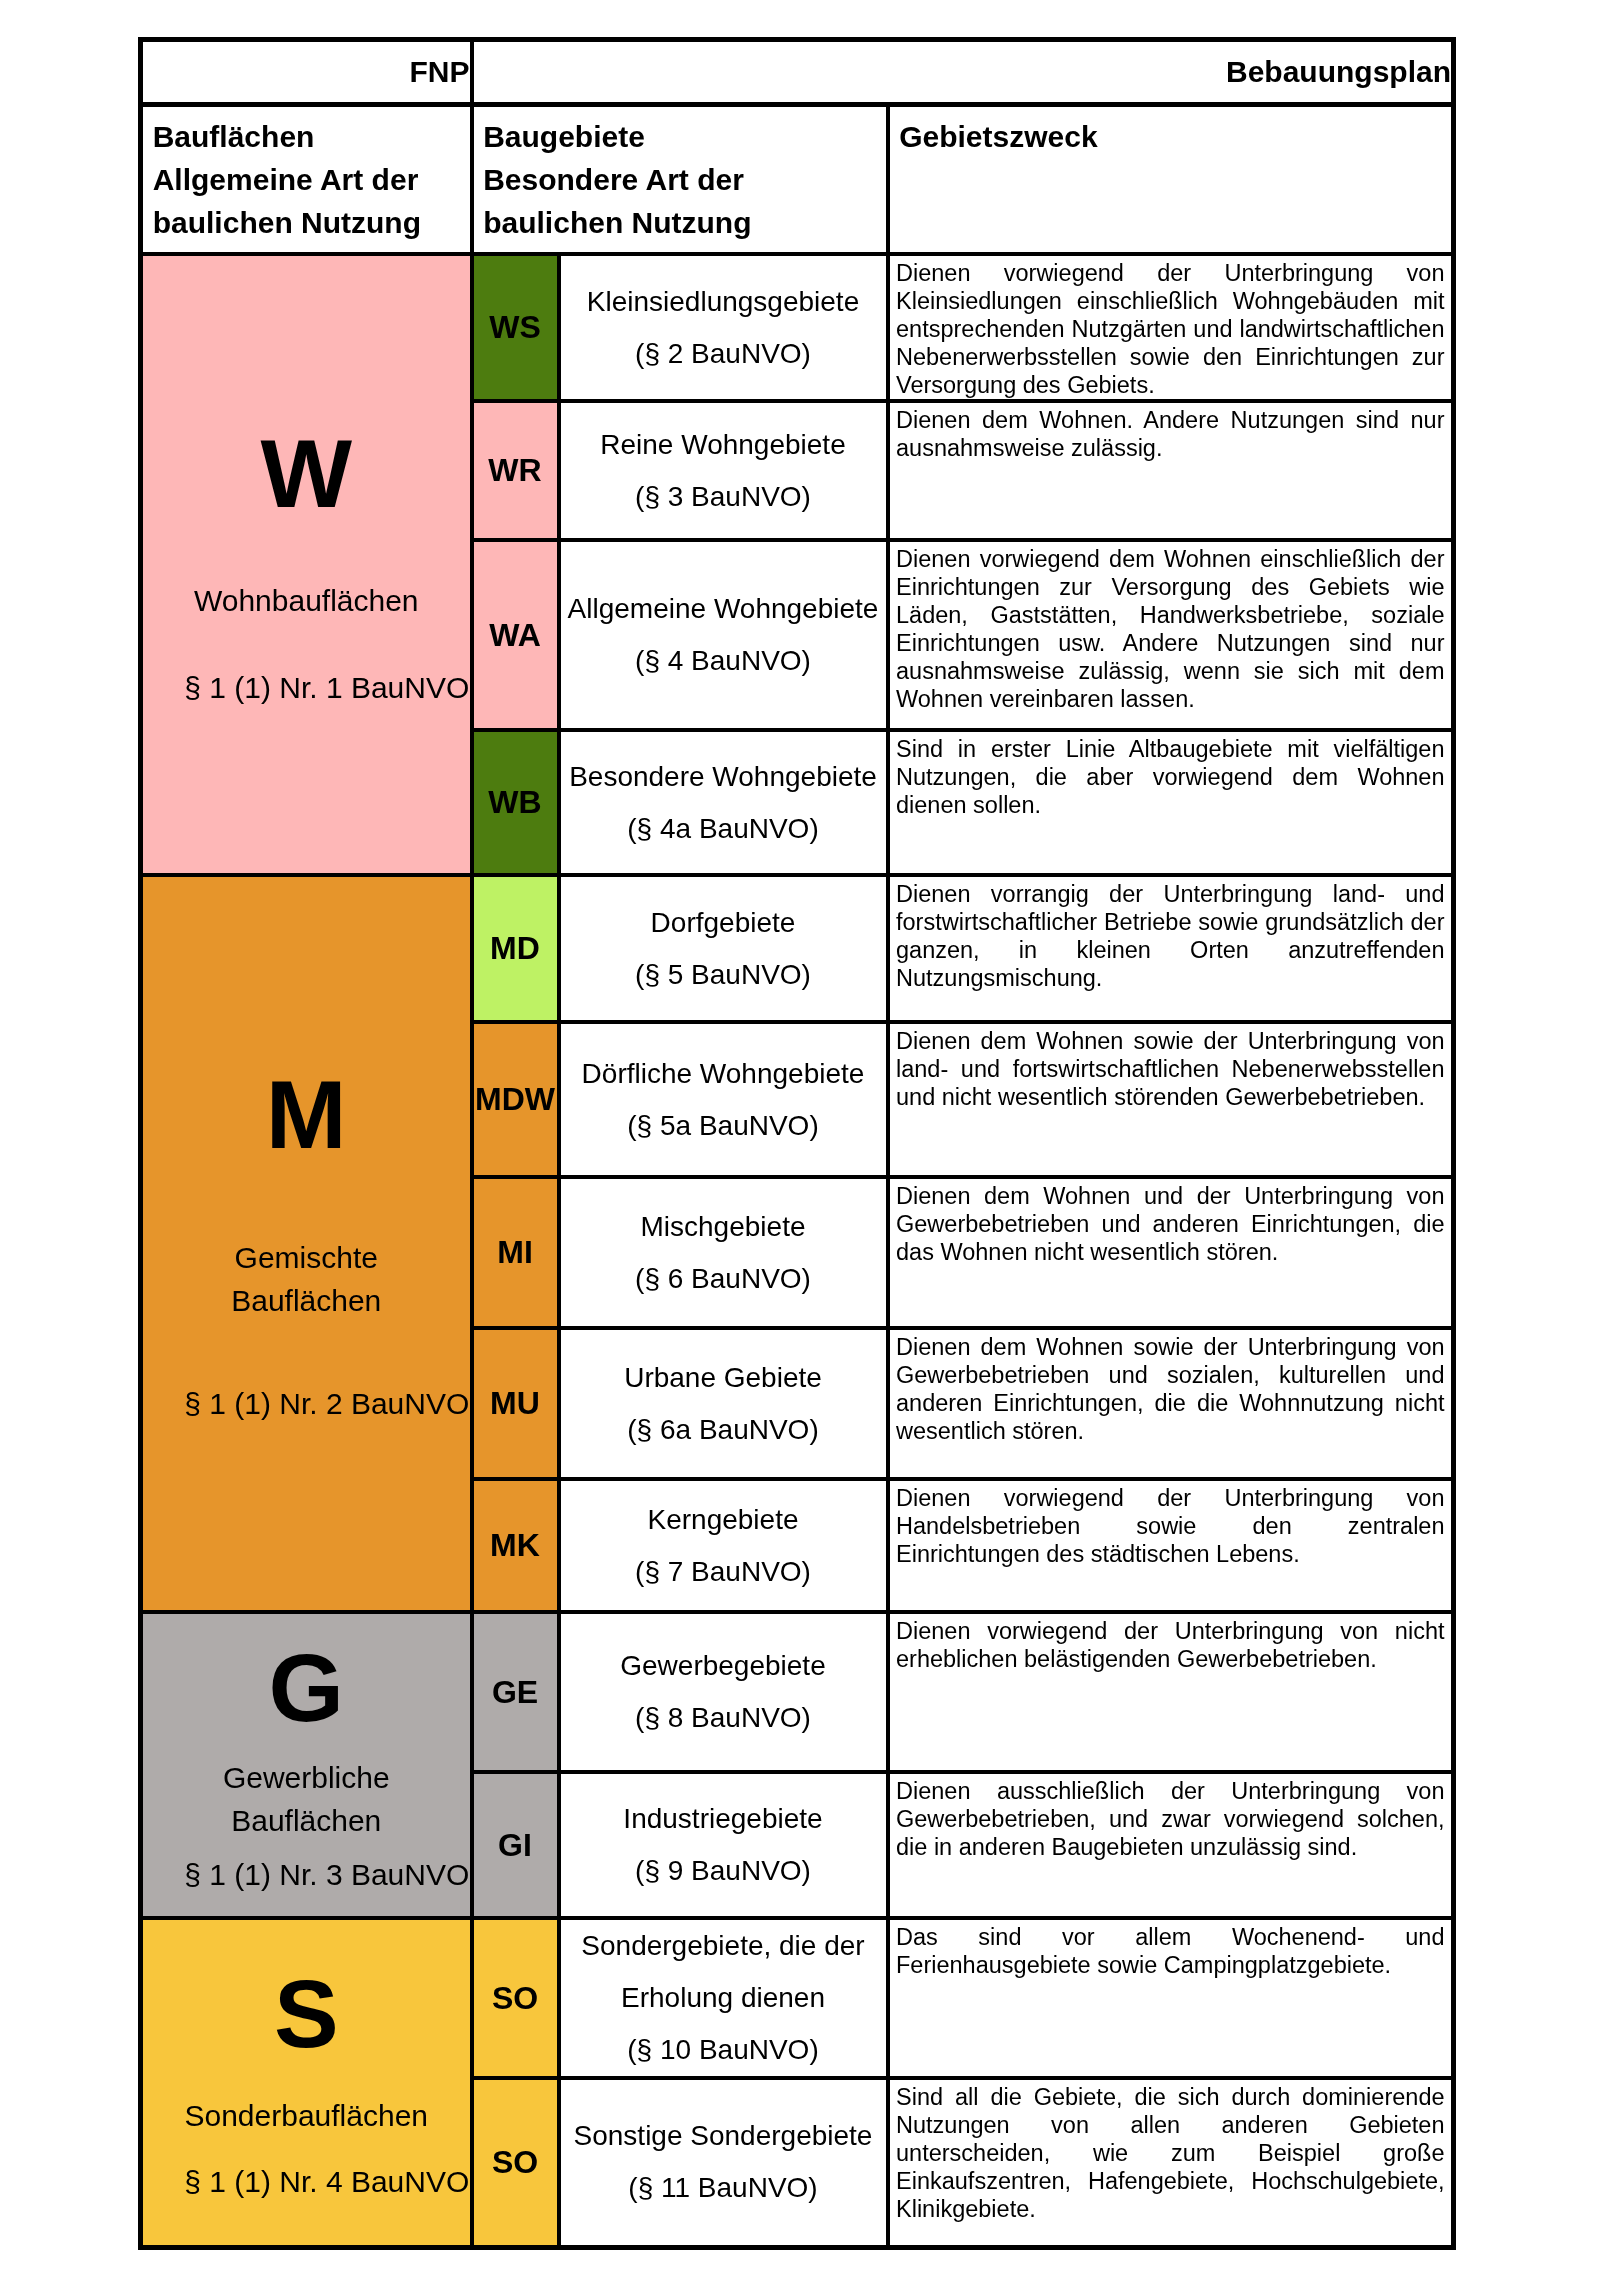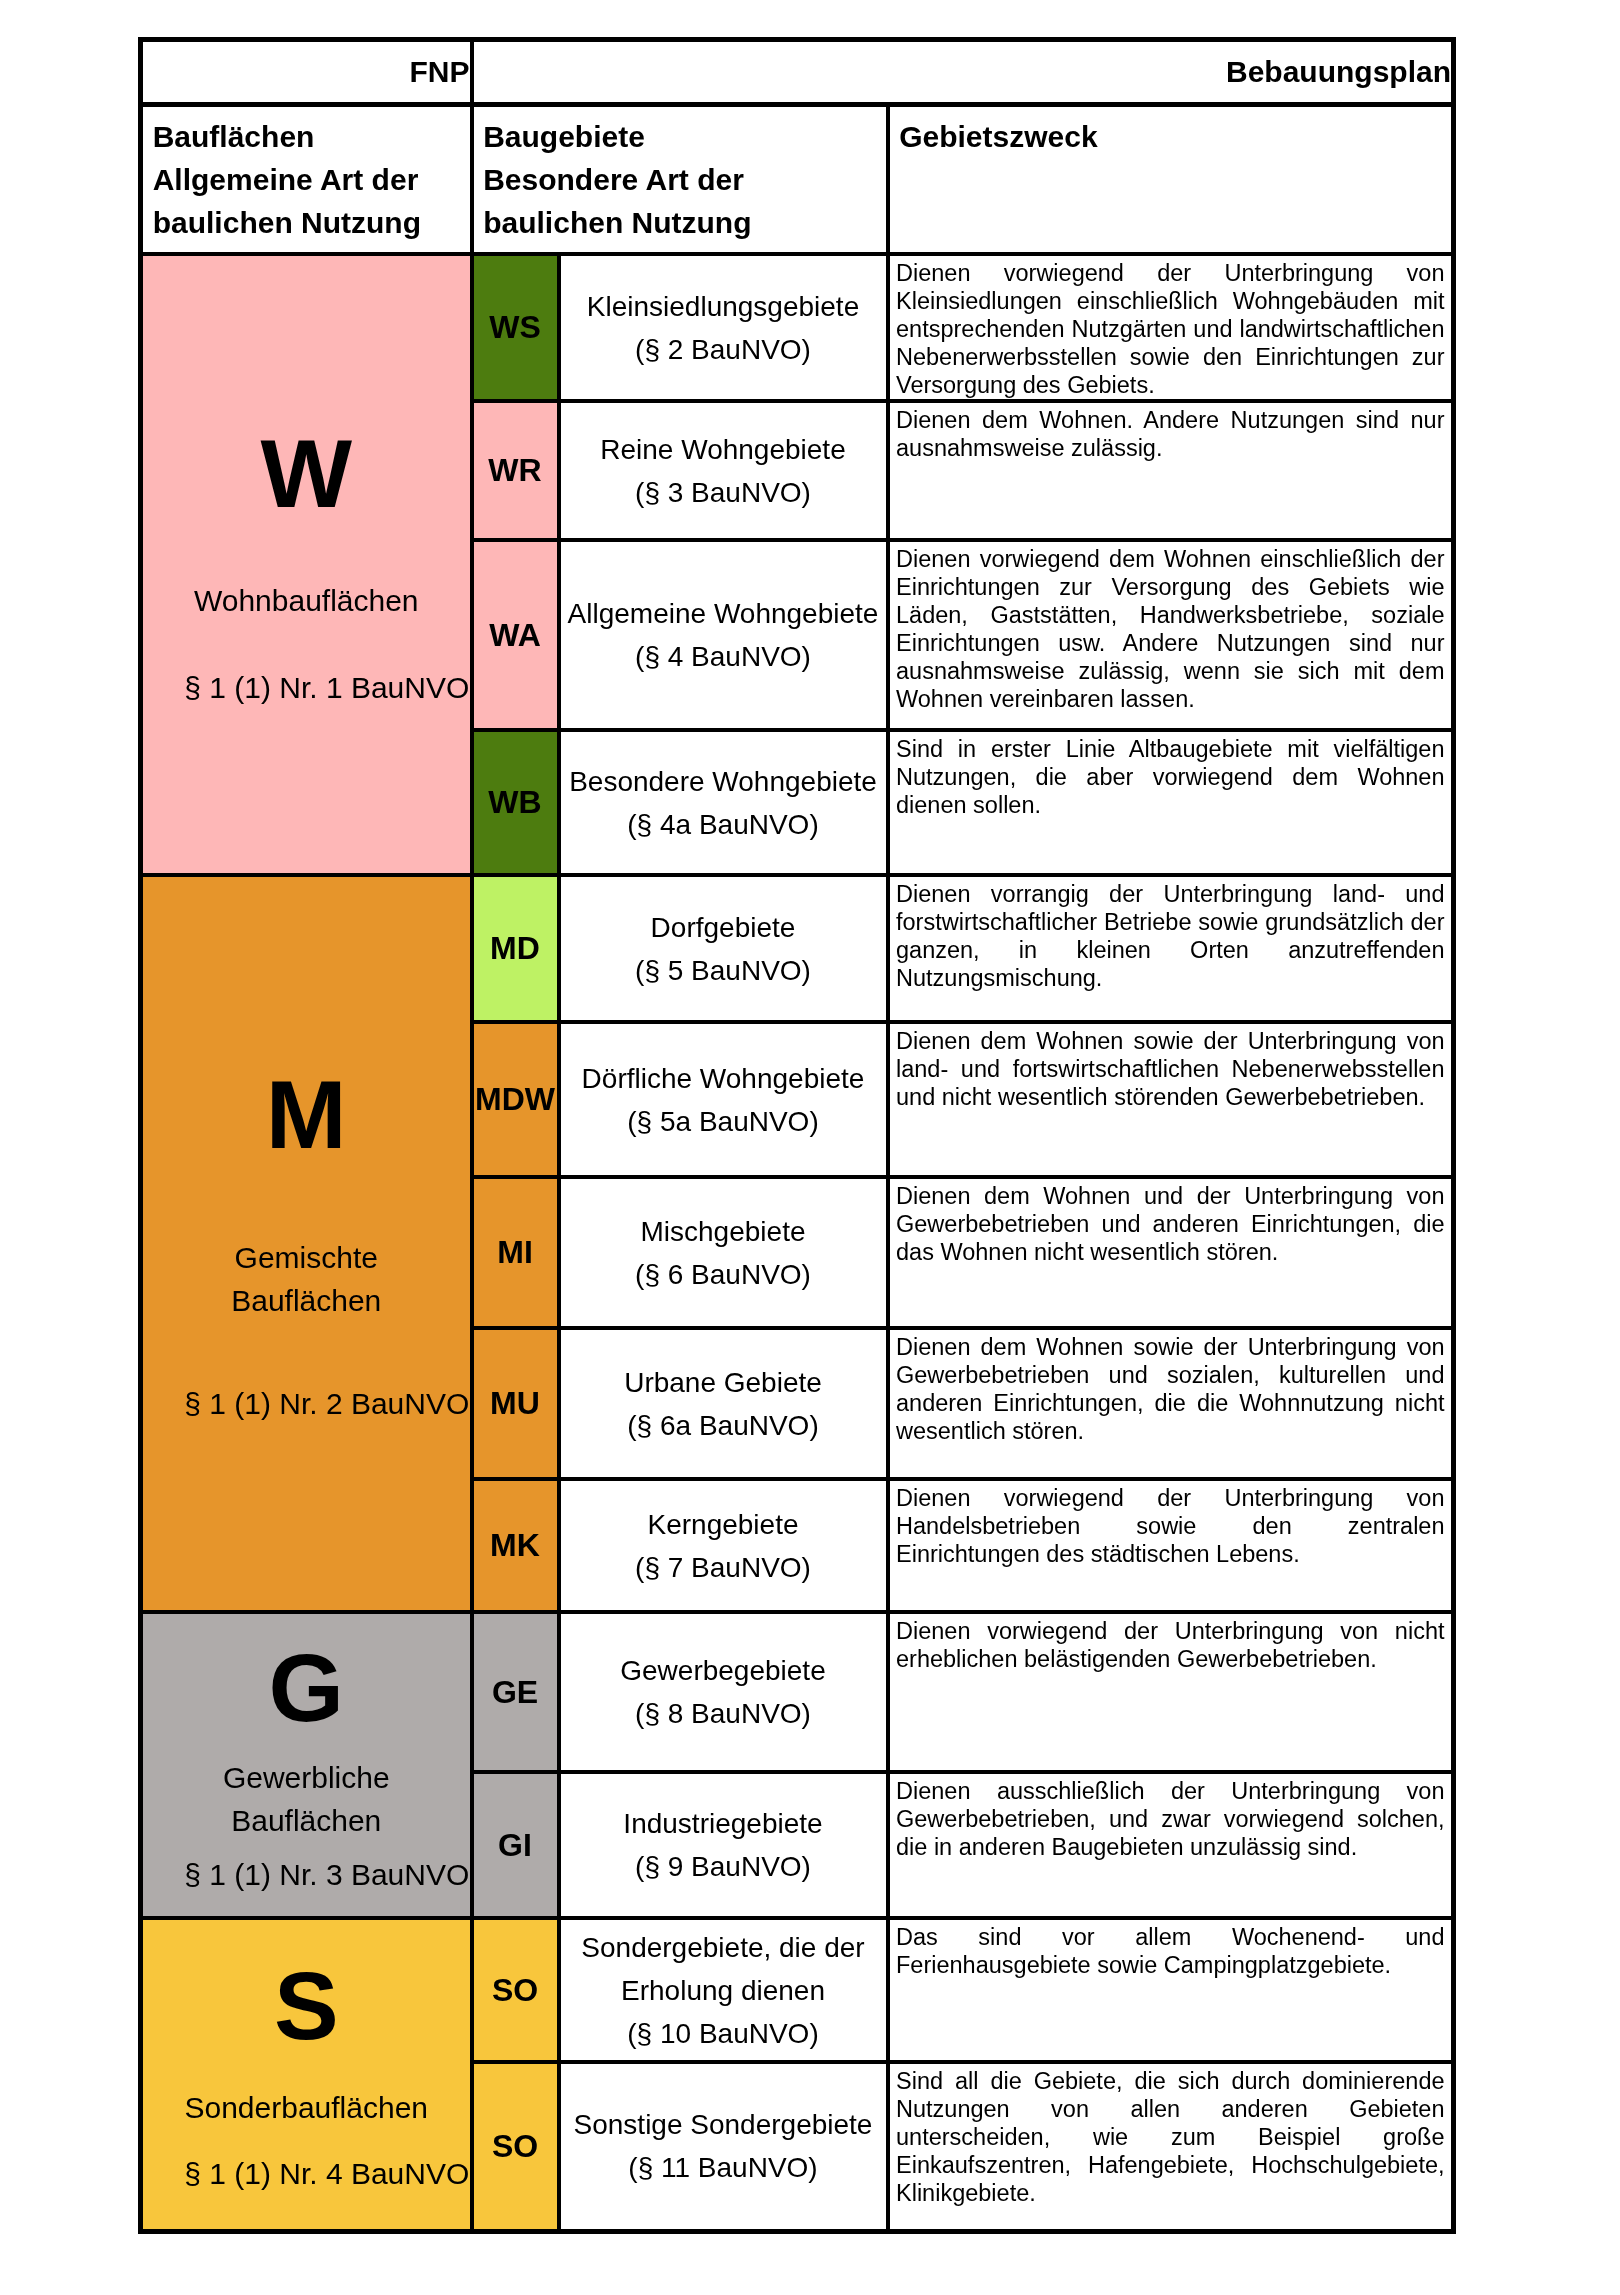--- a/index.html
+++ b/index.html
@@ -22,21 +22,21 @@
   .pre{white-space:pre-line;}
   .sec{text-align:center;vertical-align:middle;}
   .letter{font-weight:bold;font-size:97px;line-height:1;}
   .seclabel{font-size:30px;line-height:43px;white-space:pre-line;}
   .secref{font-size:30px;padding-left:41px;}
   .sec-w .letter{margin-bottom:57px}  .sec-w .seclabel{margin-bottom:49px}
   .sec-m .letter{margin-bottom:73px}  .sec-m .seclabel{margin-bottom:65px}
   .sec-g .letter{margin-bottom:20px}  .sec-g .seclabel{margin-bottom:16px}
   .sec-s .letter{margin-bottom:32px}  .sec-s .seclabel{margin-bottom:28px}
   .abbr{text-align:center;font-weight:bold;font-size:32px;}
-  .name{text-align:center;font-size:28px;line-height:43px;white-space:pre-line;}
+  .name{text-align:center;font-size:28px;line-height:52px;white-space:pre-line;}
   .desc{
     vertical-align:top;text-align:justify;
     font-size:23.5px;line-height:28px;padding:3.2px 6.5px 0 6.5px;
   }
 </style>
 </head>
 <body>
 
 <div class="page">
   <table class="bau">

